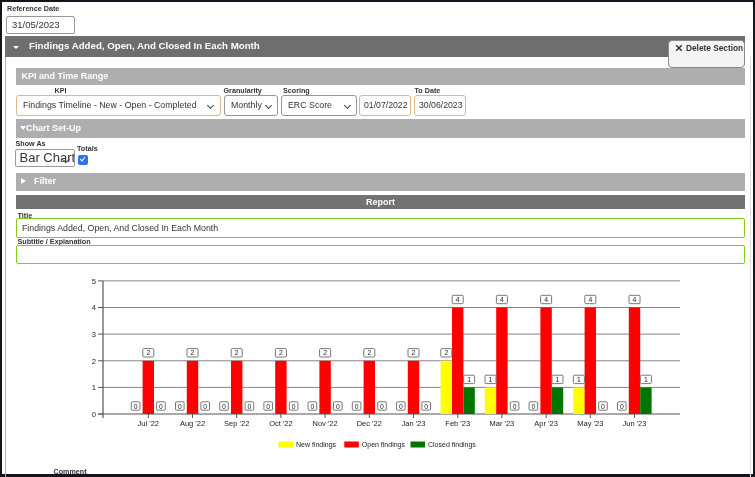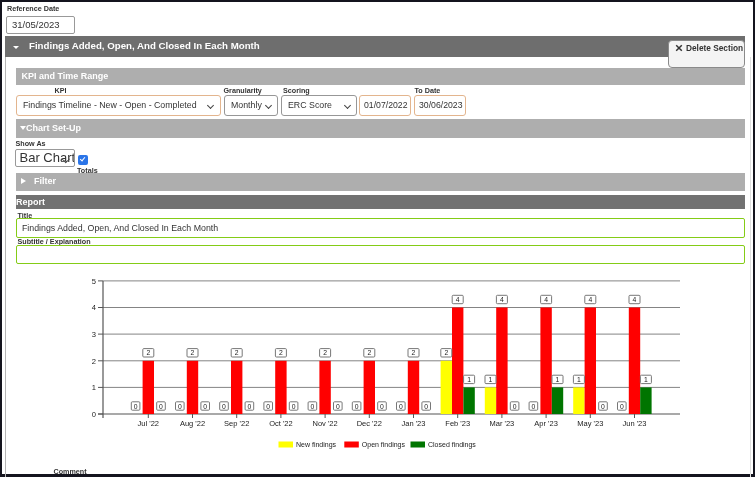--- a/index.html
+++ b/index.html
@@ -50,31 +50,31 @@
   <div class="sel" style="left:281px;top:94.5px;width:76px;height:21px;line-height:19px;padding-left:6px;border-color:#979797;">ERC Score<span class="chev" style="right:6px;top:7.5px;"></span></div>
   <div class="sel" style="left:359px;top:94.5px;width:52px;height:21px;line-height:19px;padding-left:4px;font-size:8.7px;">01/07/2022</div>
   <div class="sel" style="left:414px;top:94.5px;width:52px;height:21px;line-height:19px;padding-left:4px;font-size:8.7px;">30/06/2023</div>
 
   <div class="bar" style="top:119px;height:18.5px;line-height:18.5px;">
     <span style="position:absolute;left:3.5px;top:7px;width:0;height:0;border-left:3.5px solid transparent;border-right:3.5px solid transparent;border-top:4.5px solid #fff;"></span>
     <span style="padding-left:10px;">Chart Set-Up</span>
   </div>
   <div class="lbl" style="left:15.5px;top:139px;">Show As</div>
   <div class="inp" style="left:14.5px;top:149px;width:60px;height:18px;line-height:16px;border-color:#999;font-size:13px;padding-left:4px;">Bar Chart<span class="chev" style="right:5px;top:5.5px;width:5.5px;height:5.5px;"></span></div>
-  <div class="lbl" style="left:77px;top:144px;margin-top:22px;">Totals</div>
+  <div class="lbl" style="left:77px;top:144px;">Totals</div>
   <div class="abs" style="left:78.4px;top:155px;width:9.6px;height:9.6px;background:#2b75e8;border-radius:2px;">
     <span style="position:absolute;left:2.2px;top:1.2px;width:3px;height:5.2px;border-right:1.5px solid #fff;border-bottom:1.5px solid #fff;transform:rotate(40deg);"></span>
   </div>
 
   <div class="bar" style="top:173px;height:17.5px;line-height:17.5px;">
     <span style="position:absolute;left:4.5px;top:5px;width:0;height:0;border-top:3.5px solid transparent;border-bottom:3.5px solid transparent;border-left:5px solid #fff;"></span>
     <span style="padding-left:18px;">Filter</span>
   </div>
 
-  <div class="bar" style="top:194.5px;height:14px;line-height:14px;background:#727272;text-align:left;">Report</div>
+  <div class="bar" style="top:194.5px;height:14px;line-height:14px;background:#727272;text-align:center;">Report</div>
   <div class="lbl" style="left:17.5px;top:210.5px;">Title</div>
   <div class="inp" style="left:16px;top:218px;width:728.5px;height:19.5px;line-height:18px;">Findings Added, Open, And Closed In Each Month</div>
   <div class="lbl" style="left:17.5px;top:236.5px;">Subtitle / Explanation</div>
   <div class="inp" style="left:16px;top:244.5px;width:728.5px;height:19px;line-height:18px;"></div>
 
   <div class="lbl" style="left:13.5px;top:466.5px;padding-left:40px;">Comment</div>
 
   <svg width="755" height="477" viewBox="0 0 755 477" style="position:absolute;left:0;top:0;">
 <line x1="103.0" y1="387.4" x2="680.0" y2="387.4" stroke="#848484" stroke-width="1"></line>
 <line x1="103.0" y1="360.8" x2="680.0" y2="360.8" stroke="#848484" stroke-width="1"></line>

